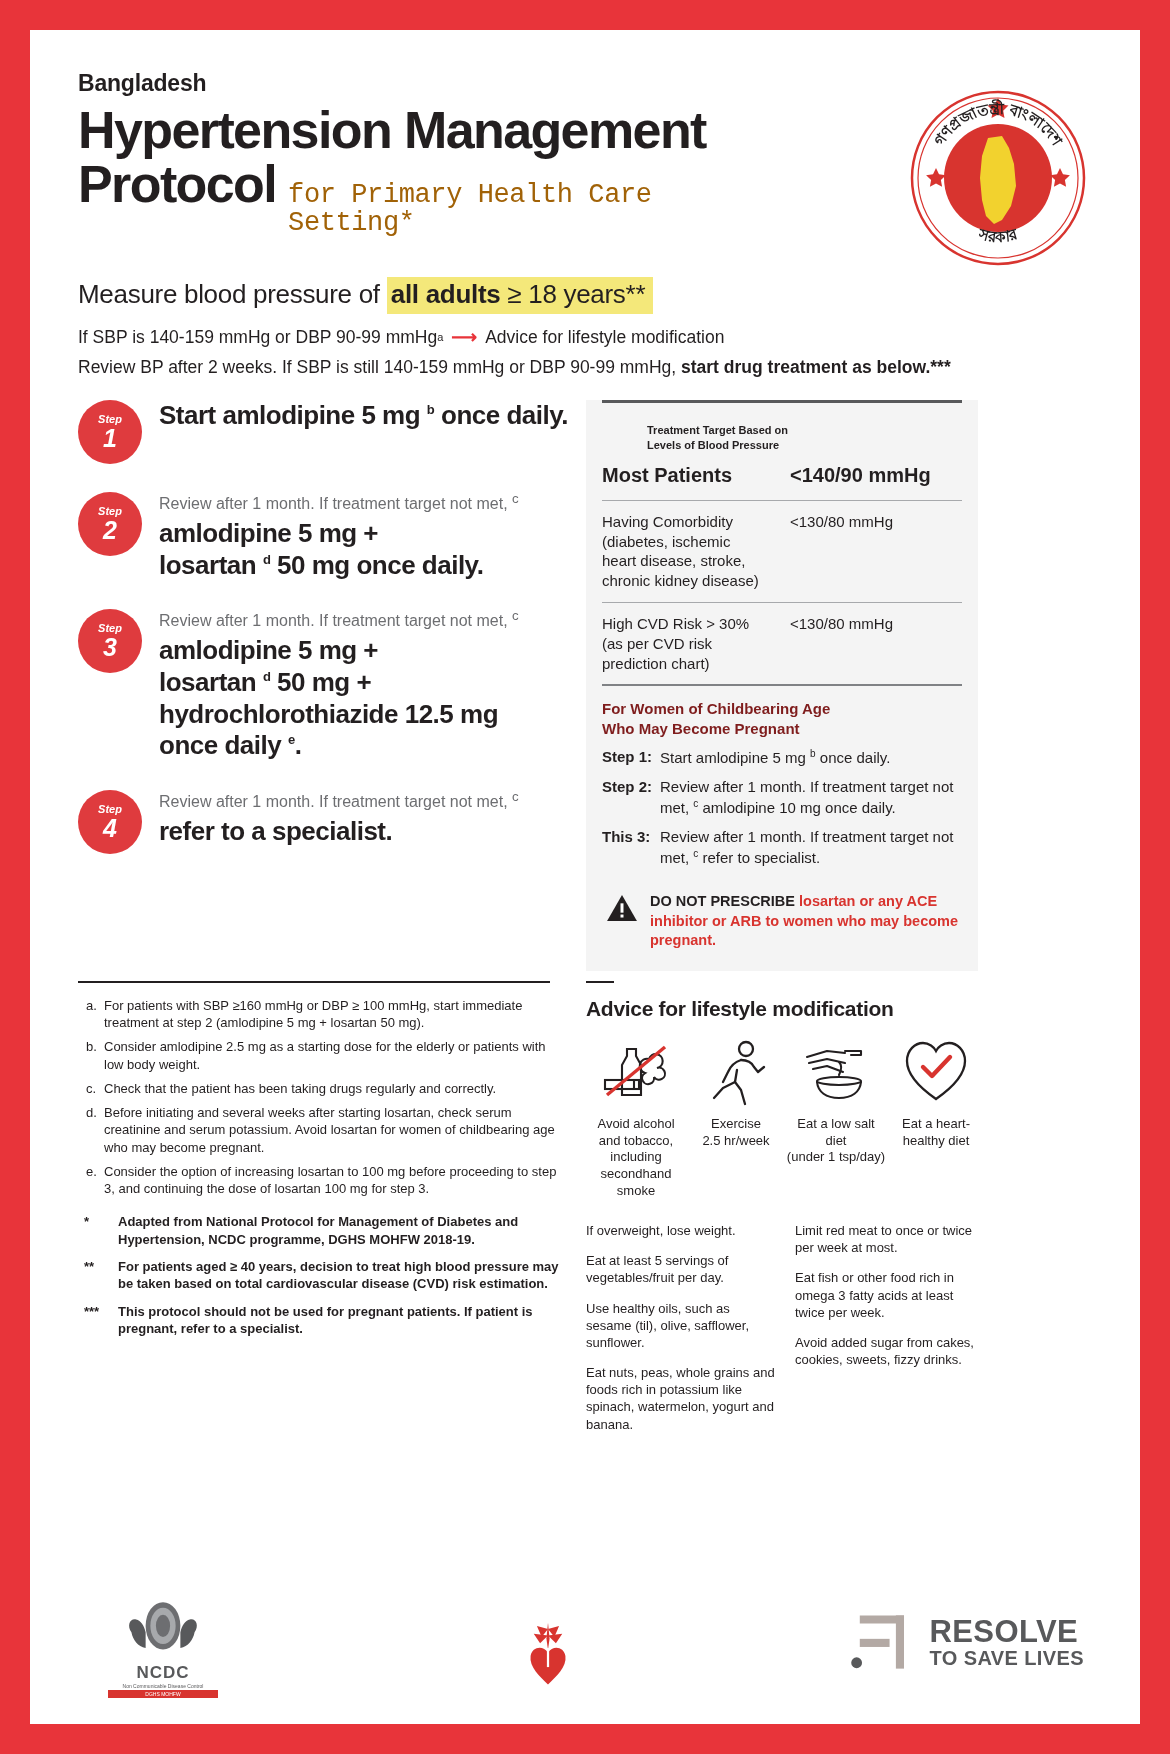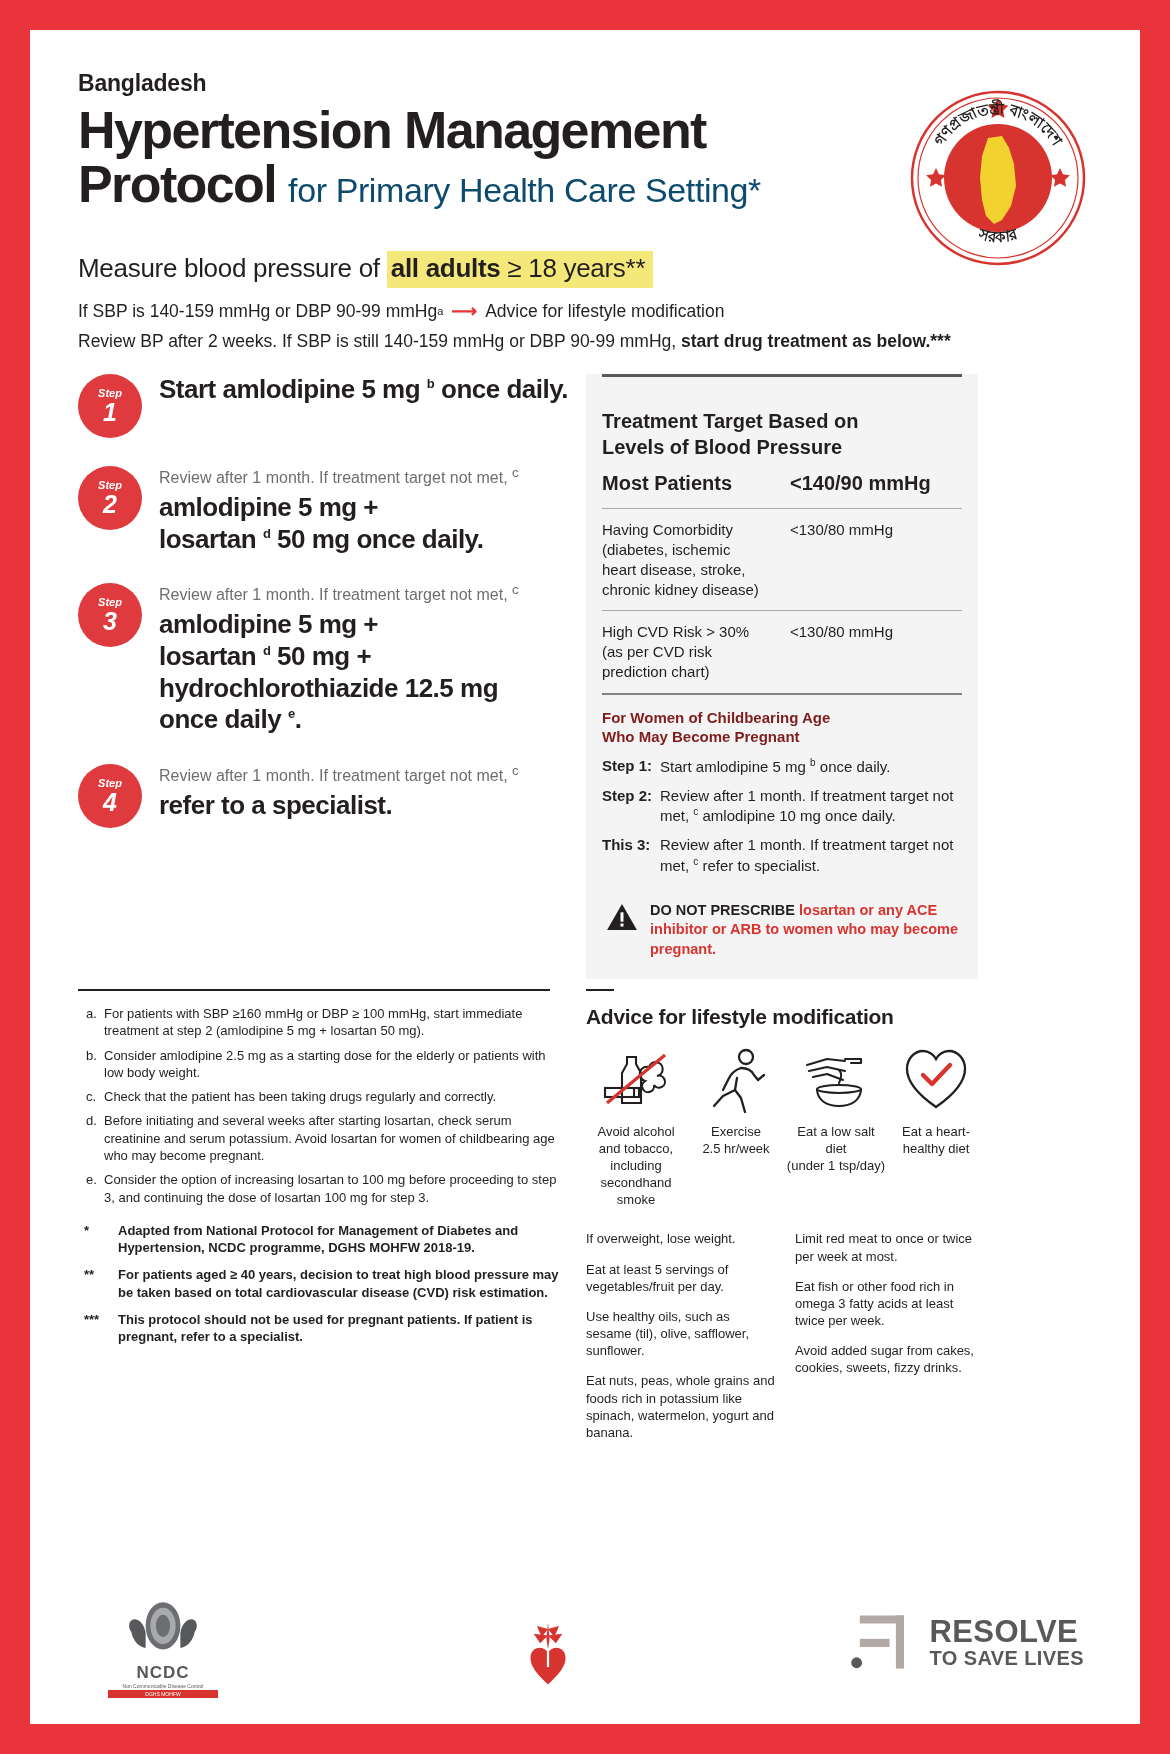--- a/index.html
+++ b/index.html
@@ -28,22 +28,23 @@
     font-size: 23px; font-weight: bold; color: #231f20;
     letter-spacing: -0.2px; margin-bottom: 6px;
   }
   .title-main {
     font-size: 52px; font-weight: bold; color: #231f20;
     line-height: 1.04; letter-spacing: -1.6px;
     max-width: 700px;
   }
   .title-row2 { display: flex; align-items: baseline; gap: 12px; }
   .title-sub {
-    font-size: 34px; font-weight: normal; color: #0c4a6e;
+    font-size: 27px; font-weight: normal; color: #a16207;
     letter-spacing: -0.4px;
+    font-family: Liberation Mono, monospace;
   }
   .emblem {
     position: absolute; right: 6px; top: 20px;
     width: 176px; height: 176px;
   }
 
   
   .measure { margin-top: 40px; position: relative; }
   .measure-line1 {
     font-size: 26px; color: #231f20; letter-spacing: -0.3px;
@@ -102,22 +103,22 @@
   .step-rx sup { font-size: 13px; font-weight: bold; }
   .step1 .step-badge { margin-top: 0; }
 
   
   .panel { background: #f4f4f4; padding: 0; }
   .panel-inner { padding: 0 16px; }
   .rule-top { border-top: 3px solid #58595b; margin: 0 16px; }
   .rule { border-top: 1px solid #a7a9ac; margin: 0 16px; }
   .rule-thick { border-top: 2px solid #808285; margin: 0 16px; }
   .panel-title {
-    font-size: 20px; font-weight: bold; color: #231f20;
-    line-height: 1.3; padding: 31px 0 10px 0;
+    font-size: 11px; font-weight: bold; color: #231f20;
+    line-height: 1.3; padding: 20px 0 10px 0; margin-left: 45px;
   }
   .trow { display: flex; padding: 11px 0 11px 0; }
   .trow-main { padding: 2px 0 13px 0; }
   .tcell-label { width: 188px; flex: none; }
   .tcell-val { flex: 1; }
   .t-big { font-size: 20px; font-weight: bold; color: #231f20; }
   .t-reg { font-size: 15px; color: #231f20; line-height: 1.32; }
 
   
   .women-title {

